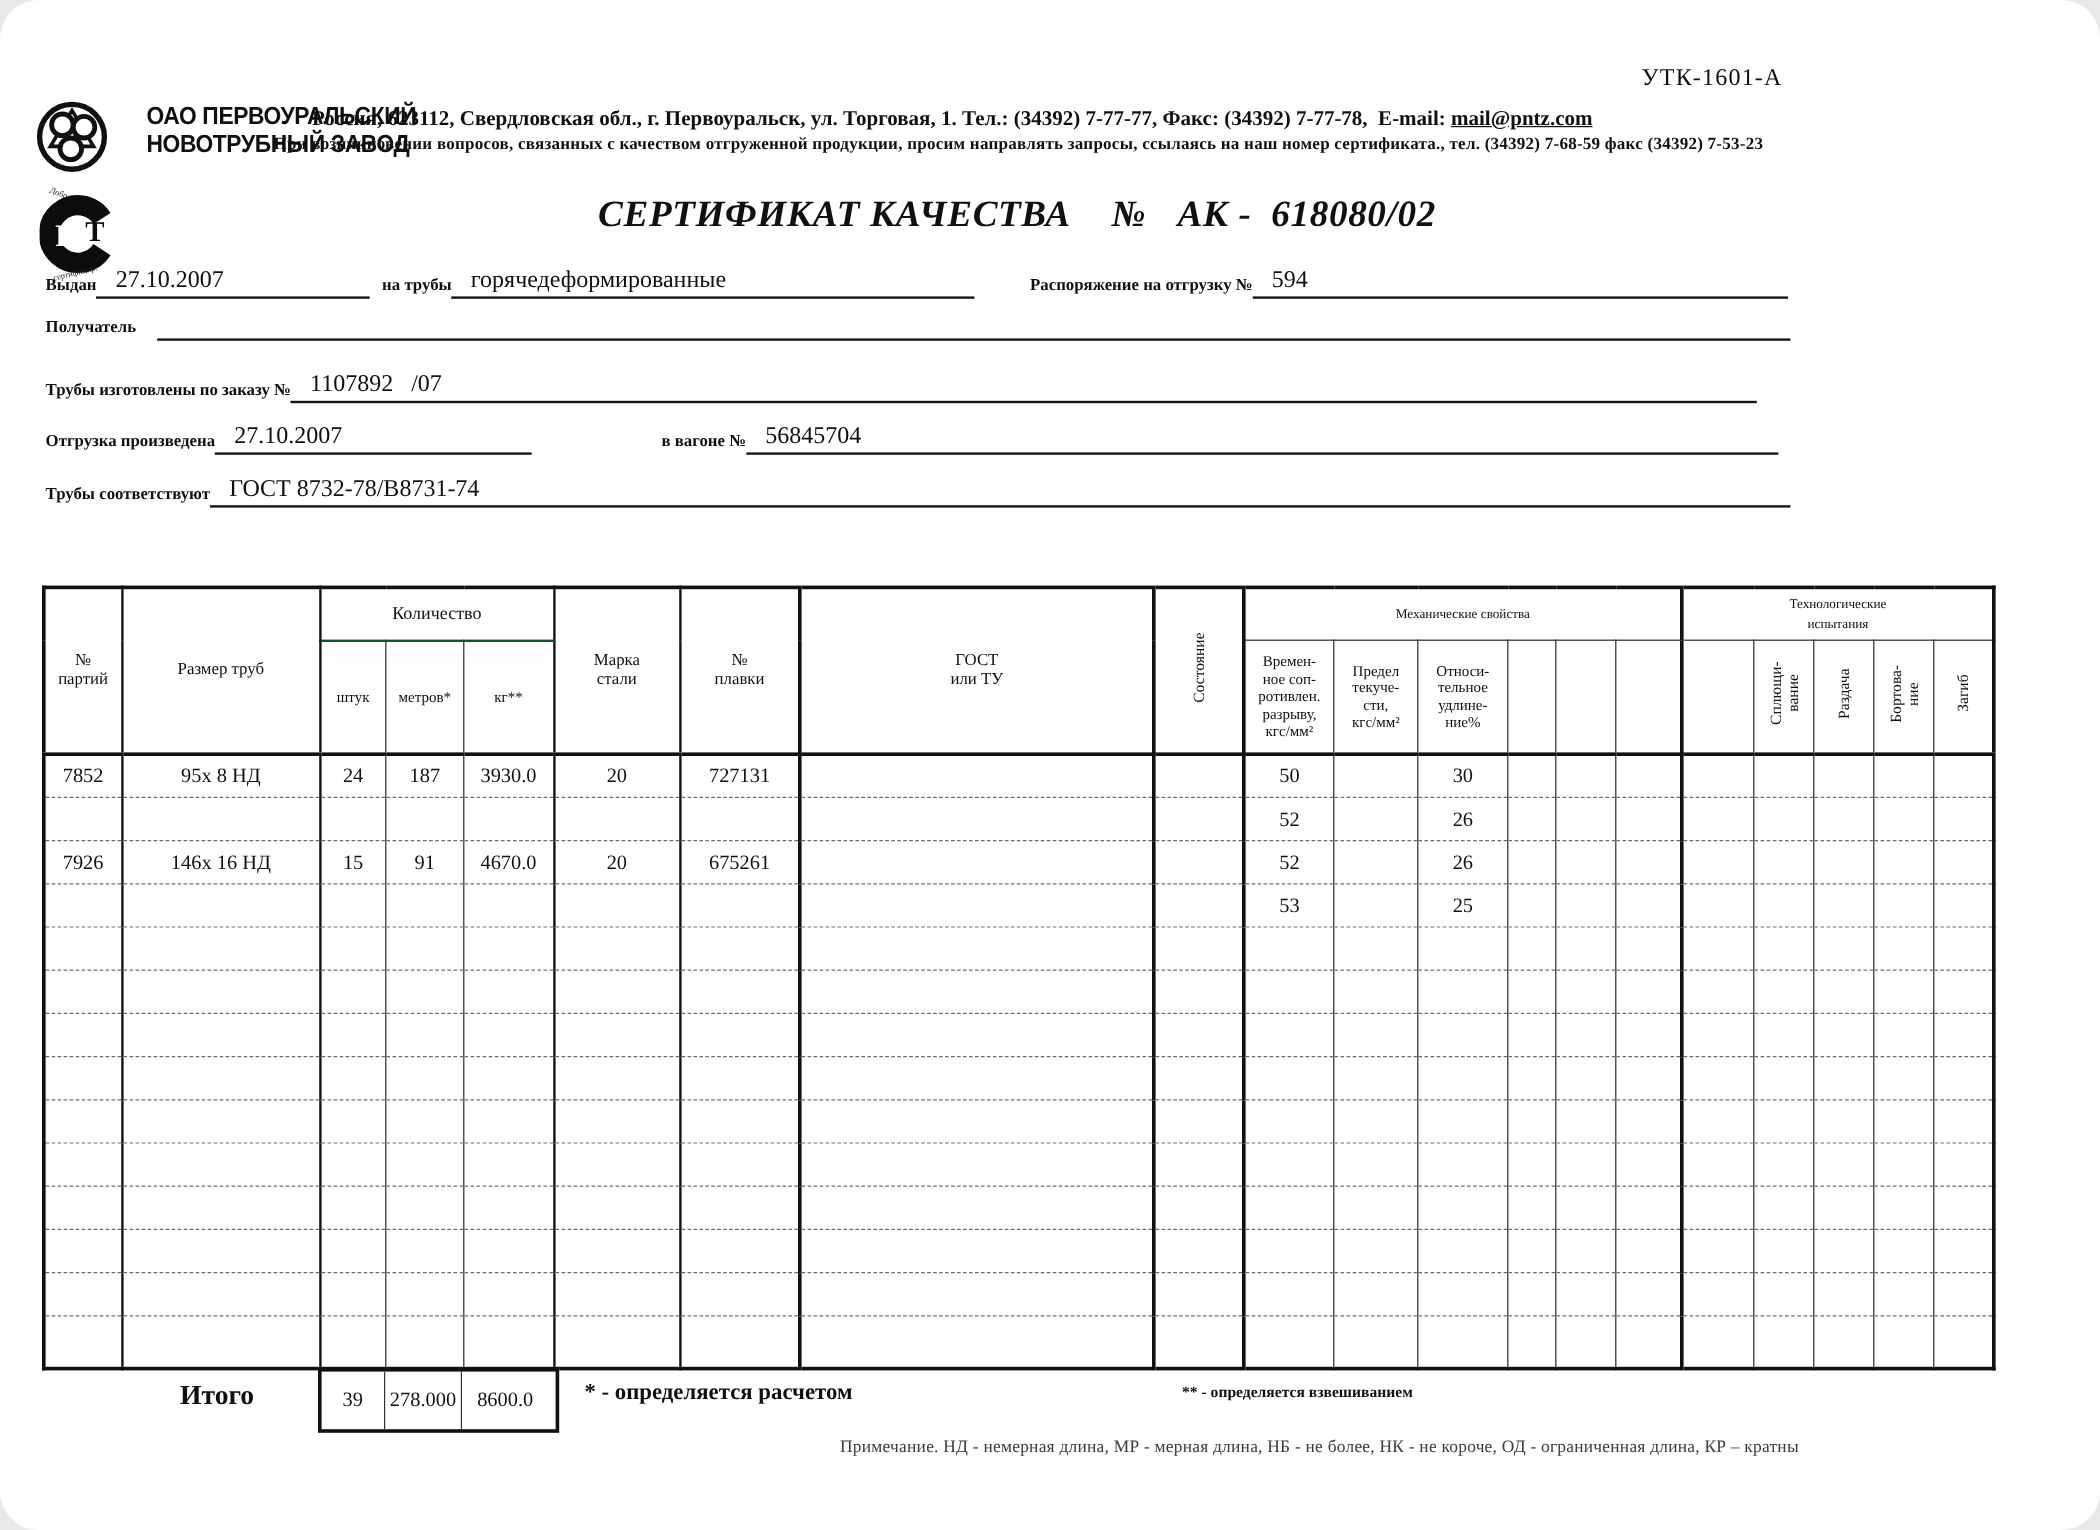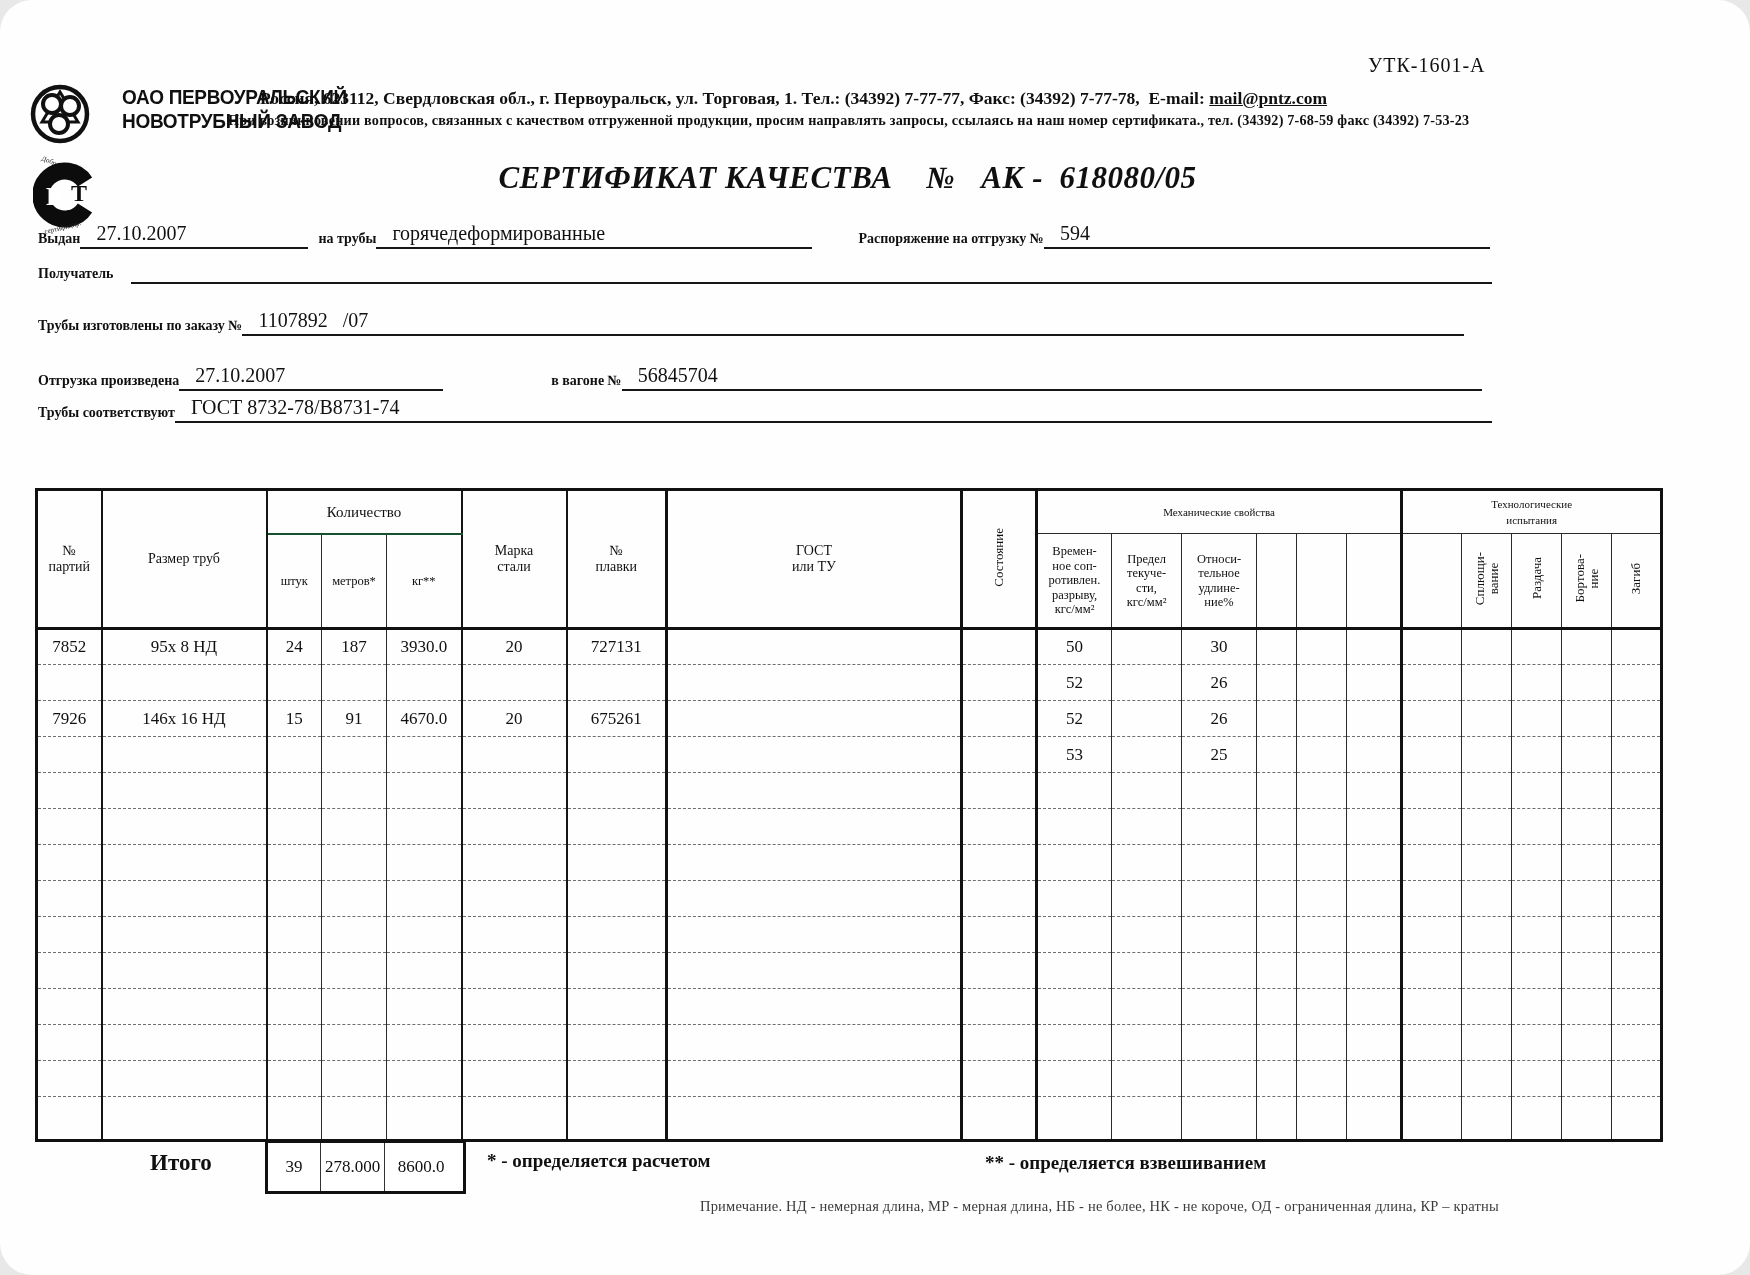--- a/index.html
+++ b/index.html
@@ -51,21 +51,21 @@
   .br3{border-right-width:3px !important;border-right-color:#111 !important;}
 
   
   .totals-label{left:150px;top:1150px;width:105px;font-weight:bold;font-size:23px;}
   .totals-box{left:265px;top:1140px;width:195px;height:48px;border:3px solid #111;
       display:flex;background:#fff;}
   .totals-box .tc{flex:0 0 auto;display:flex;align-items:center;justify-content:center;
       font-size:17px;border-right:1px solid #333;}
   .totals-box .tc:last-child{border-right:none;}
   .fn-star{left:487px;top:1150px;font-weight:bold;font-size:19px;}
-  .fn-dstar{left:985px;top:1152px;font-weight:bold;font-size:19px;}
+  .fn-dstar{left:985px;top:1152px;font-weight:bold;font-size:13px;}
   .fn-note{left:700px;top:1198px;font-size:14.5px;color:#3b3b3b;letter-spacing:0.2px;}
 </style>
 </head>
 <body>
 
 <div class="page">
 
   <div class="abs form-code">УТК-1601-А</div>
 
   <div class="abs logo-wrap">
@@ -90,42 +90,42 @@
   <div class="abs rst-wrap">
     <svg width="66" height="96" viewBox="0 0 66 96">
       <text x="8" y="14" font-size="7" fill="#222" transform="rotate(22 8 14)" font-family="Liberation Serif,serif">Добровольн.</text>
       <path d="M52 36 A24 24 0 1 0 52 62" fill="none" stroke="#0c0c0c" stroke-width="17"></path>
       <text x="13" y="59" font-size="26" font-weight="bold" fill="#ffffff" font-family="Liberation Serif,serif">Р</text>
       <text x="38" y="55" font-size="24" font-weight="bold" fill="#0c0c0c" font-family="Liberation Serif,serif">Т</text>
       <text x="12" y="88" font-size="7" fill="#222" transform="rotate(-14 12 88)" font-family="Liberation Serif,serif">сертифицир.</text>
     </svg>
   </div>
 
-  <div class="abs title-row"><span>СЕРТИФИКАТ КАЧЕСТВА</span><span class="tnum-sign">№</span><span class="tnum">АК -  618080/05</span></div>
+  <div class="abs title-row"><span>СЕРТИФИКАТ КАЧЕСТВА</span><span class="tnum-sign">№</span><span class="tnum">АК -  618080/02</span></div>
 
   <div class="fline" style="top:222px;right:260px;">
     <span class="flabel">Выдан</span>
     <span class="fval" style="width:212px;">27.10.2007</span>
     <span class="flabel" style="margin-left:10px;">на трубы</span>
     <span class="fval" style="width:420px;">горячедеформированные</span>
     <span class="flabel" style="margin-left:46px;">Распоряжение на отгрузку №</span>
     <span class="fval grow">594</span>
   </div>
 
   <div class="fline" style="top:266px;right:258px;">
     <span class="flabel">Получатель</span>
     <span class="fval grow" style="margin-left:18px;"></span>
   </div>
 
   <div class="fline" style="top:309px;right:286px;">
     <span class="flabel">Трубы изготовлены по заказу №</span>
     <span class="fval grow">1107892   /07</span>
   </div>
 
-  <div class="fline" style="top:352px;right:268px;margin-top:12px;">
+  <div class="fline" style="top:352px;right:268px;">
     <span class="flabel">Отгрузка произведена</span>
     <span class="fval" style="width:248px;">27.10.2007</span>
     <span class="flabel" style="margin-left:108px;">в вагоне №</span>
     <span class="fval grow">56845704</span>
   </div>
 
   <div class="fline" style="top:396px;right:258px;">
     <span class="flabel">Трубы соответствуют</span>
     <span class="fval grow">ГОСТ 8732-78/В8731-74</span>
   </div>

